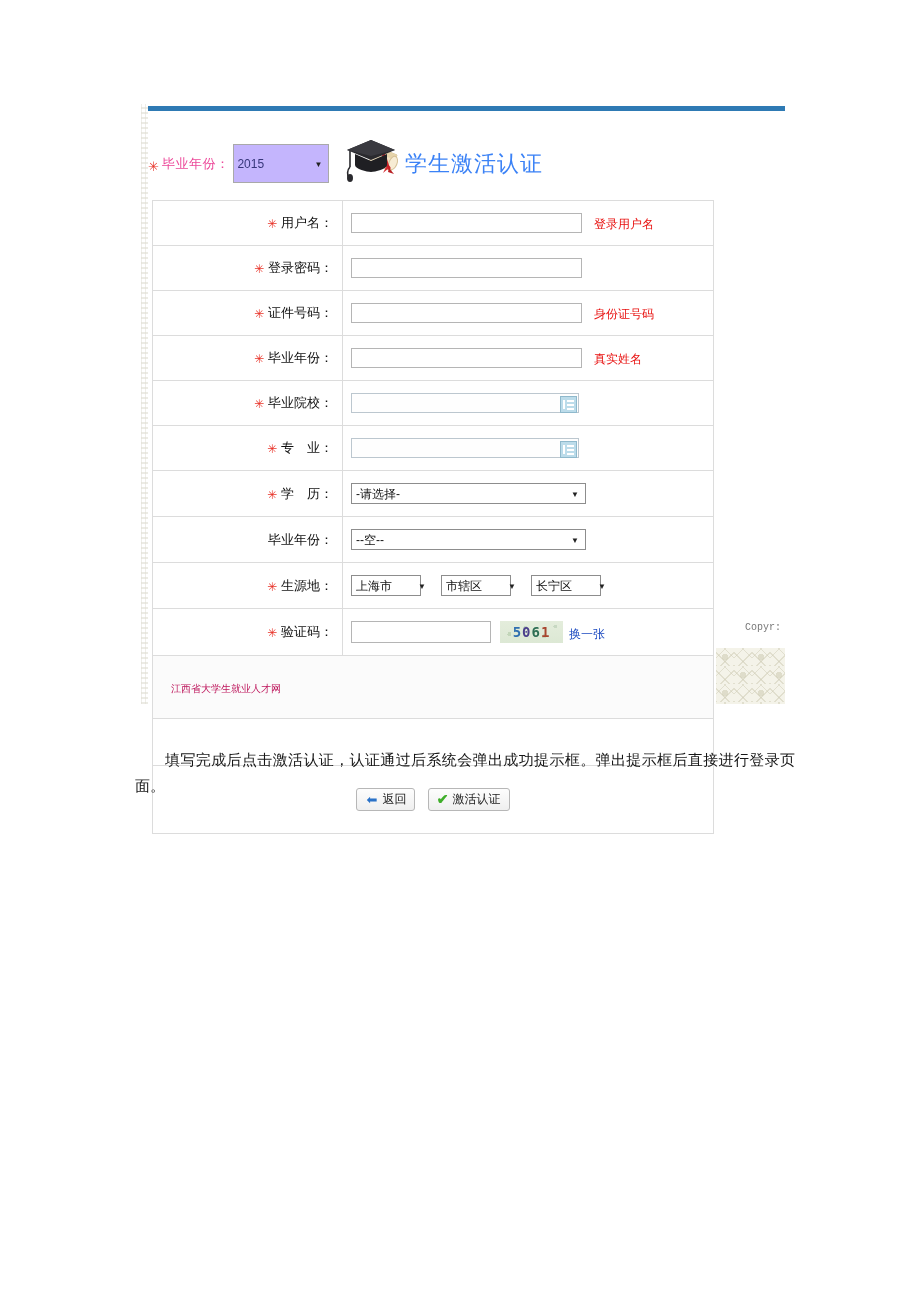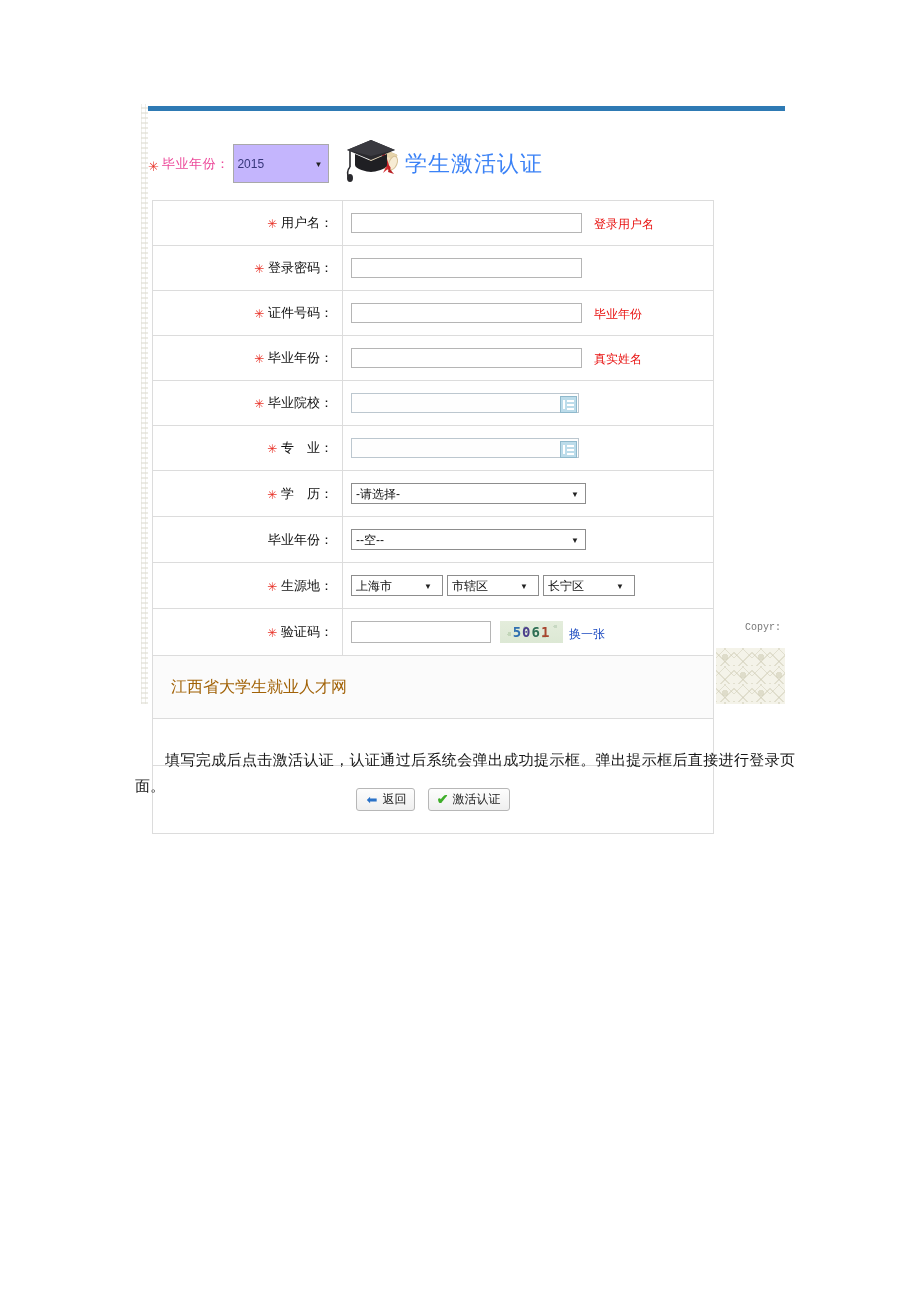--- a/index.html
+++ b/index.html
@@ -221,21 +221,21 @@
     font-family: "Liberation Sans", sans-serif;
     border: 1px solid #8d8d8d;
     background: #fff;
     color: #111;
     padding-left: 4px;
     -webkit-appearance: none;
     appearance: none;
     box-sizing: border-box;
   }
   select.sel.wide { width: 235px; }
-  select.sel.narrow { width: 92px; margin-right: 4px; }
+  select.sel.narrow { width: 70px; margin-right: 20px; }
 
   
   input.captcha-input {
     width: 140px;
     height: 22px;
     border: 1px solid #b5b5b5;
     font-size: 12px;
     box-sizing: border-box;
     padding: 0 3px;
   }
@@ -270,22 +270,22 @@
     cursor: pointer;
     white-space: nowrap;
   }
 
   
   .footer-row td {
     height: 38px;
     background: #fbfbfb;
   }
   .footer-site {
-    font-size: 16px;
-    color: #a16207;
+    font-size: 10px;
+    color: #be185d;
     padding-left: 6px;
   }
   .blank-row td { height: 22px; }
 
   .btn-row td {
     height: 43px;
     text-align: center;
   }
   .btn {
     display: inline-flex;
@@ -451,21 +451,21 @@
       </tr>
 
 
       <tr class="row-h">
         <td class="col-label">
           <span class="lbl-star">✳</span><span>证件号码：</span>
         </td>
         <td class="col-field">
           <div class="field-row">
             <input class="txt" type="text" value="" style="">
-            <span class="hint">毕业年份</span>
+            <span class="hint">身份证号码</span>
           </div>
         </td>
       </tr>
 
       <tr class="row-h">
         <td class="col-label">
           <span class="lbl-star">✳</span><span>毕业年份：</span>
         </td>
         <td class="col-field">
           <div class="field-row">

